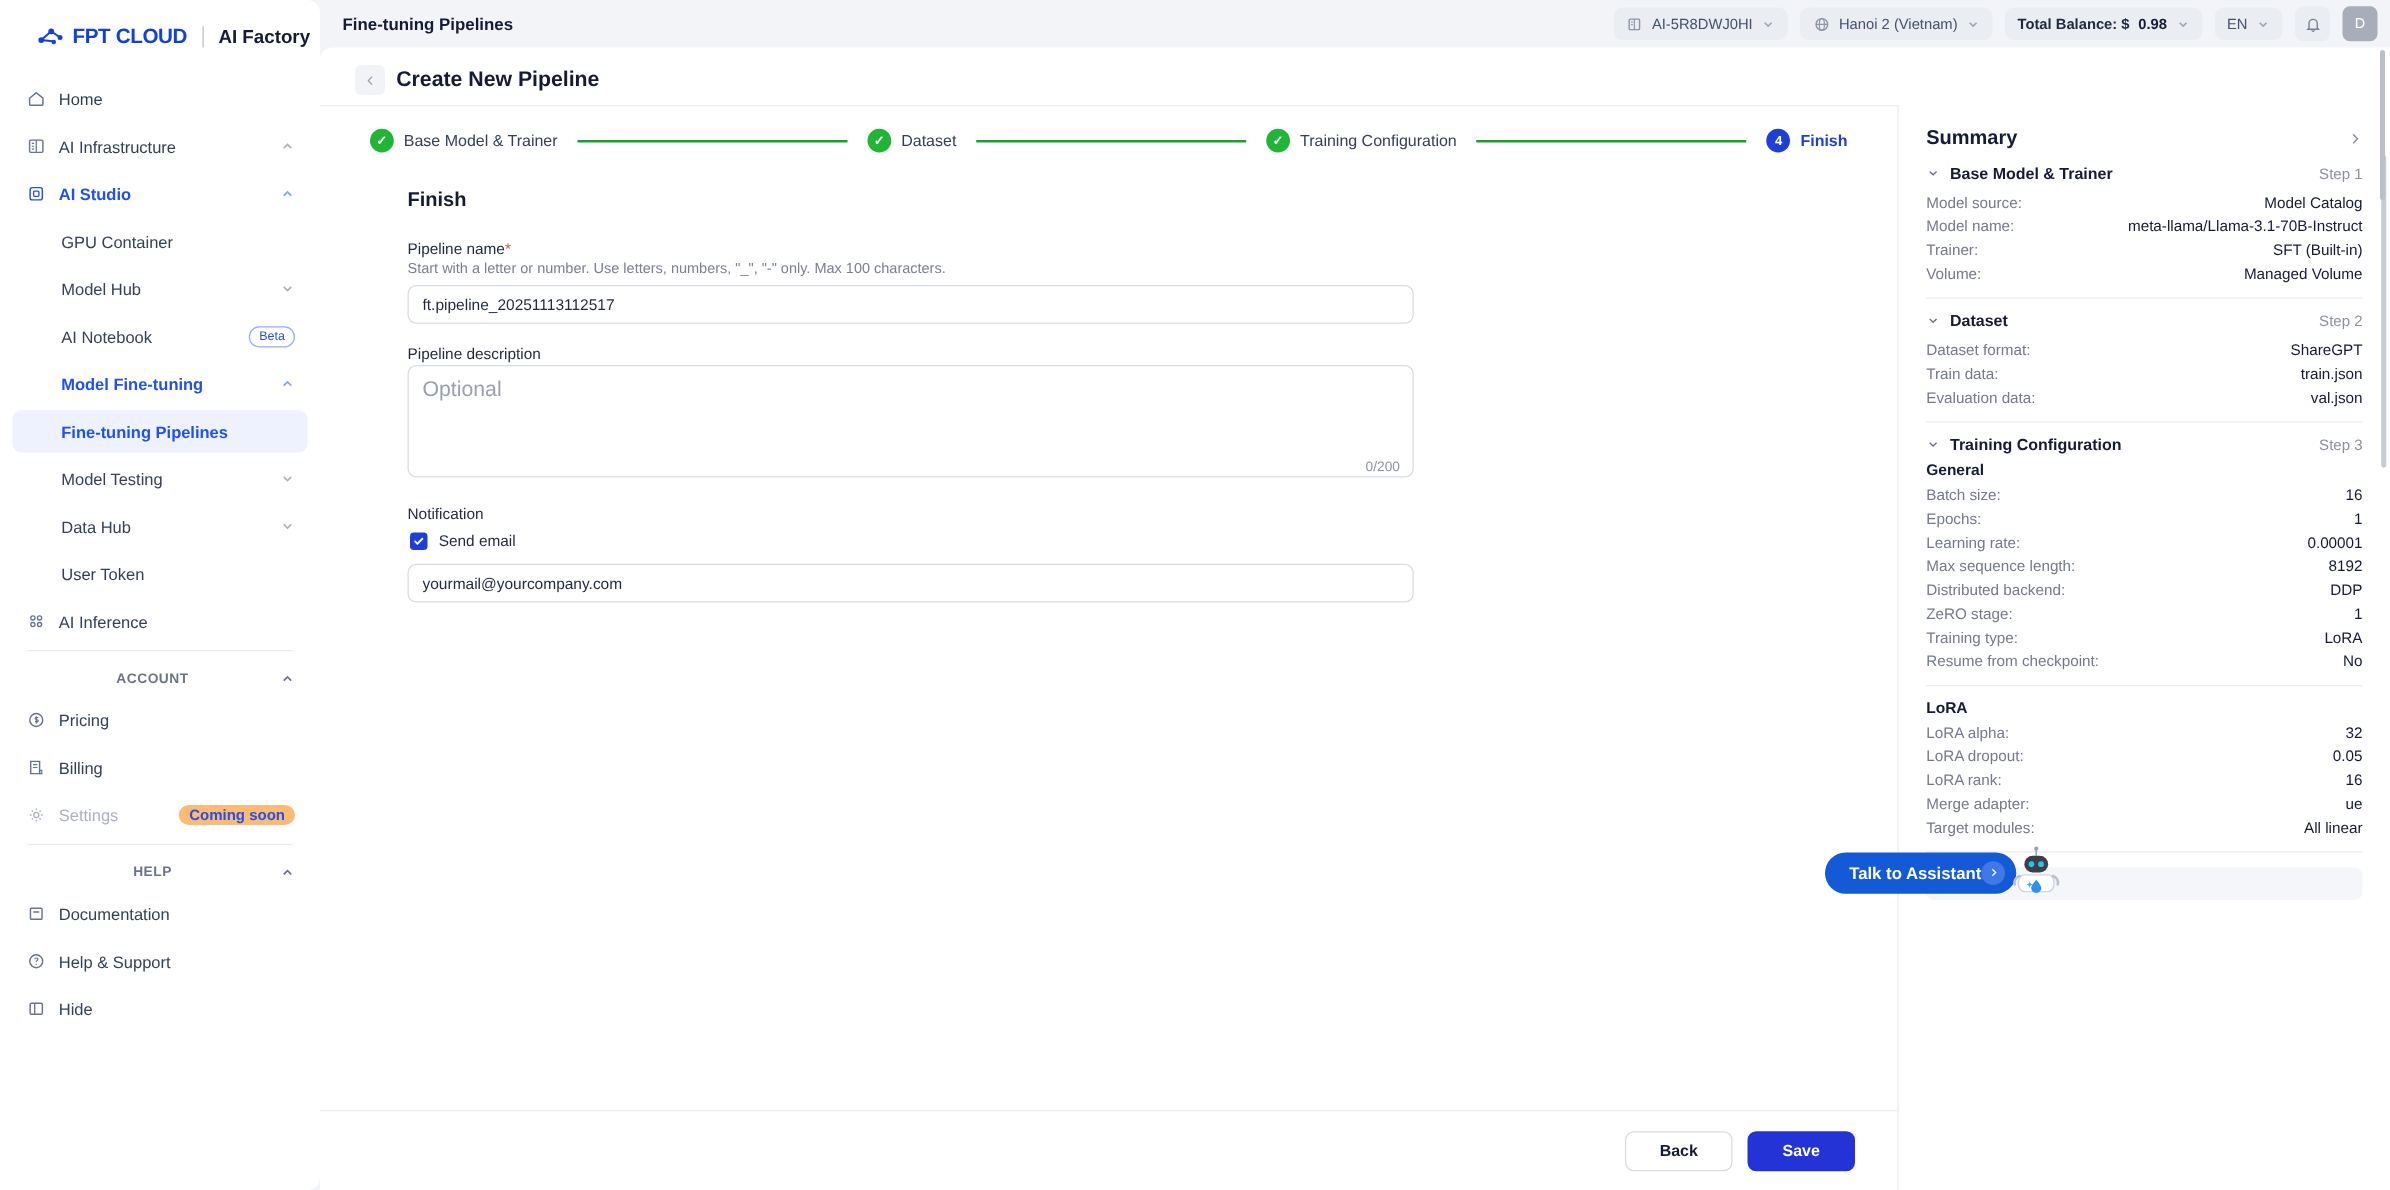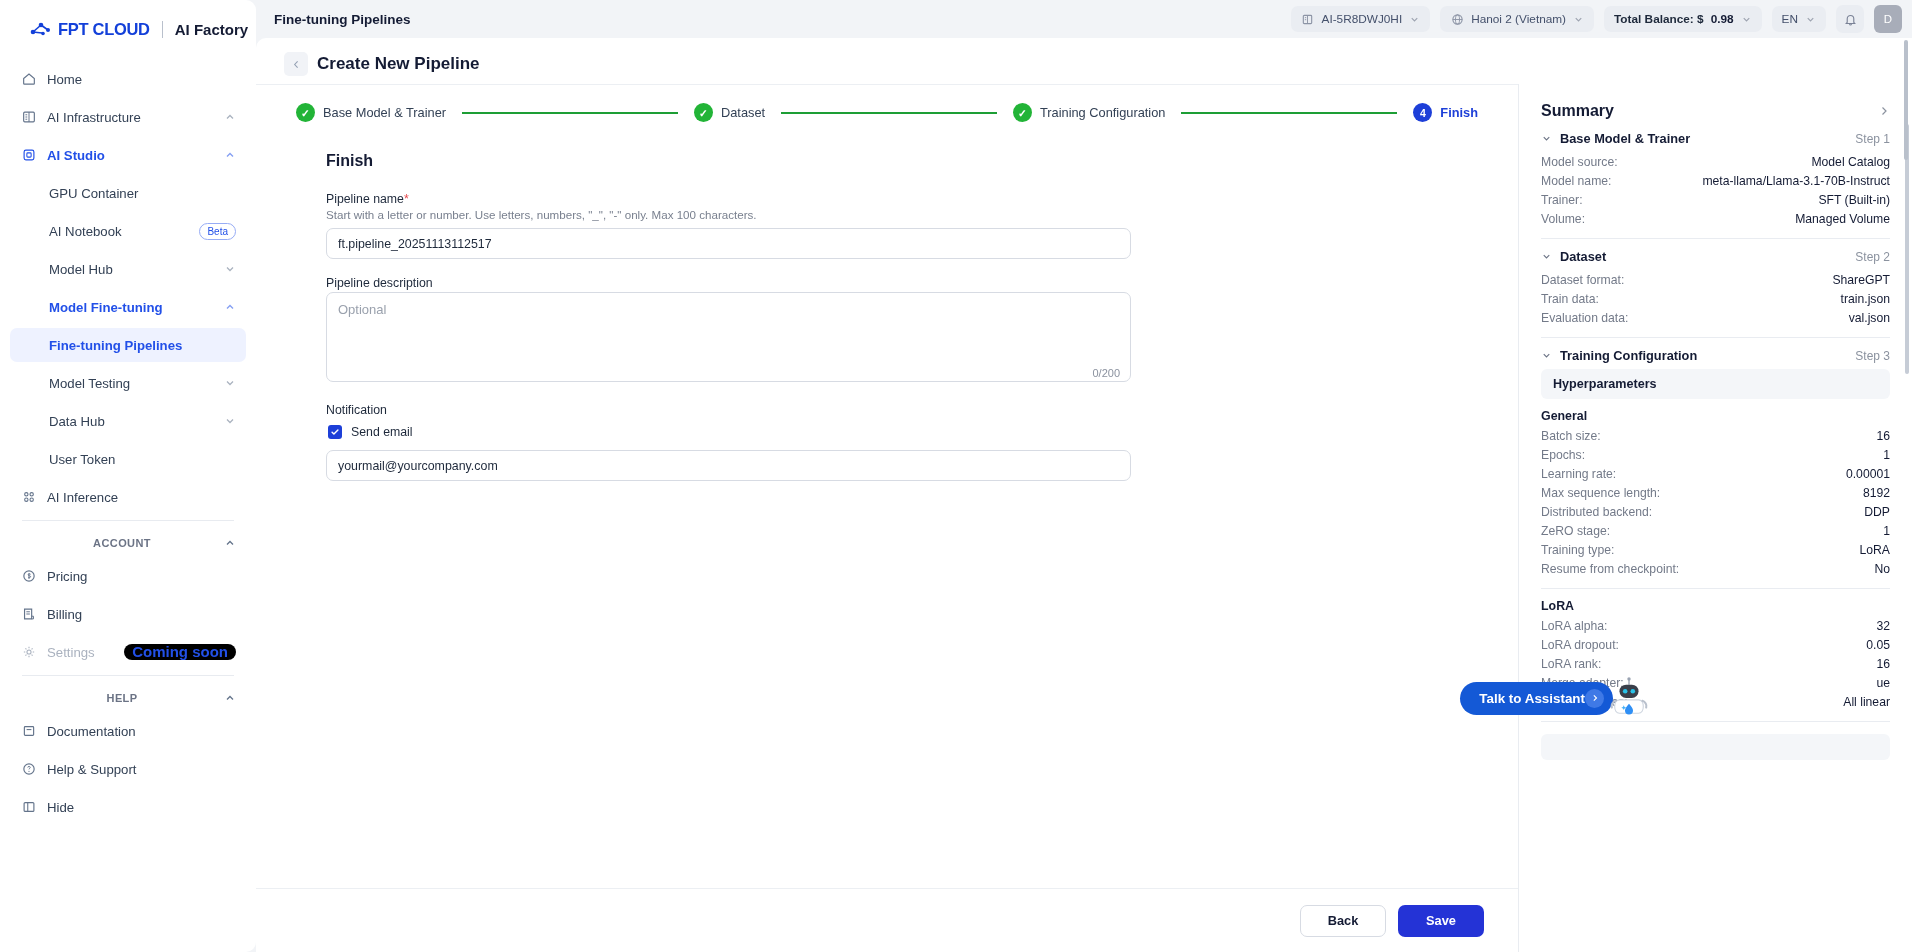--- a/index.html
+++ b/index.html
@@ -46,21 +46,21 @@
   .nav-item.active-parent { color: #2250e8; font-weight: bold; }
   .nav-item.active-sub {
     background: #eef2ff; color: #2250e8; font-weight: bold;
   }
   .nav-item.disabled { color: #aab2bf; }
   .badge-beta {
     font-size: 10px; color: #2250e8; border: 1px solid #97acf5;
     border-radius: 9px; padding: 1px 7px; line-height: 13px;
   }
   .badge-soon {
-    font-size: 15px; color: #2250e8; background: #000000;
+    font-size: 12px; color: #2250e8; background: #fdba74;
     border-radius: 9px; padding: 2px 8px; line-height: 12px; font-weight: bold;
   }
   .nav-divider { height: 1px; background: #e8ebf0; margin: 6px 12px 8px 12px; }
   .nav-section {
     display:flex; align-items:center; height: 28px; padding: 0 10px;
     font-size: 11px; font-weight: bold; color: #6b7385; letter-spacing: .4px;
     margin-bottom: 2px;
     text-align: center;
   }
   .nav-section .lbl { flex:1; }
@@ -133,21 +133,21 @@
   .field-hint { font-size: 11.6px; color: #79808f; margin-bottom: 7px; }
   .text-input {
     width: 100%; height: 31px; border: 1px solid #d7dbe3; border-radius: 7px;
     padding: 0 11px; font-size: 12.4px; color: #1e293b; background: #fff;
     font-family: "Liberation Sans", sans-serif; outline: none;
   }
   .text-input::placeholder { color: #9aa1ad; }
   .ta-wrap { position: relative; }
   .text-area {
     width: 100%; height: 90px; border: 1px solid #d7dbe3; border-radius: 7px;
-    padding: 9px 11px; font-size: 13px; color: #1e293b; resize: none;
+    padding: 9px 11px; font-size: 17px; color: #1e293b; resize: none;
     font-family: "Liberation Sans", sans-serif; outline: none;
   }
   .text-area::placeholder { color: #9aa1ad; }
   .ta-count {
     position: absolute; right: 11px; bottom: 7px; font-size: 11px; color: #8b929f; margin-left: 40px;
   }
   .chk-row { display: flex; align-items: center; gap: 9px; margin: 8px 0 11px 2px; }
   .chk {
     width: 14px; height: 14px; border-radius: 3px; background: #1d3fd8;
     display: flex; align-items: center; justify-content: center; cursor: pointer;
@@ -291,31 +291,31 @@
               <path d="M3 7.5 6 4.5l3 3" fill="none" stroke="#2250e8" stroke-width="1.4"></path>
             </svg>
         </span>
       </div>
 
       <div class="nav-item sub">
         <span class="lbl">GPU Container</span>
       </div>
 
       <div class="nav-item sub">
+        <span class="lbl">Model Hub</span>
+        <span class="chev">
+          <svg viewBox="0 0 12 12" width="12" height="12">
+              <path d="M3 4.5 6 7.5l3-3" fill="none" stroke="#64748b" stroke-width="1.3"></path>
+            </svg>
+        </span>
+      </div>
+
+      <div class="nav-item sub">
         <span class="lbl">AI Notebook</span>
         <span class="badge-beta">Beta</span>
-      </div>
-
-      <div class="nav-item sub">
-        <span class="lbl">Model Hub</span>
-        <span class="chev">
-          <svg viewBox="0 0 12 12" width="12" height="12">
-              <path d="M3 4.5 6 7.5l3-3" fill="none" stroke="#64748b" stroke-width="1.3"></path>
-            </svg>
-        </span>
       </div>
 
       <div class="nav-item sub active-parent">
         <span class="lbl">Model Fine-tuning</span>
         <span class="chev">
           <svg viewBox="0 0 12 12" width="12" height="12">
               <path d="M3 7.5 6 4.5l3 3" fill="none" stroke="#2250e8" stroke-width="1.4"></path>
             </svg>
         </span>
       </div>
@@ -661,21 +661,20 @@
           <div class="sec-head">
             <span>
               <svg viewBox="0 0 12 12" width="11" height="11">
                   <path d="M3 4.5 6 7.5l3-3" fill="none" stroke="#6b7385" stroke-width="1.2"></path>
                 </svg>
             </span>
             <span class="name">Training Configuration</span>
             <span class="step-no">Step 3</span>
           </div>
 
-          <div class="hyper-box">Hyperparameters</div>
 
           <div class="grp-title">General</div>
           <div class="kv">
               <span class="k">Batch size:</span>
               <span class="v">16</span>
             </div>
           <div class="kv">
               <span class="k">Epochs:</span>
               <span class="v">1</span>
             </div>

